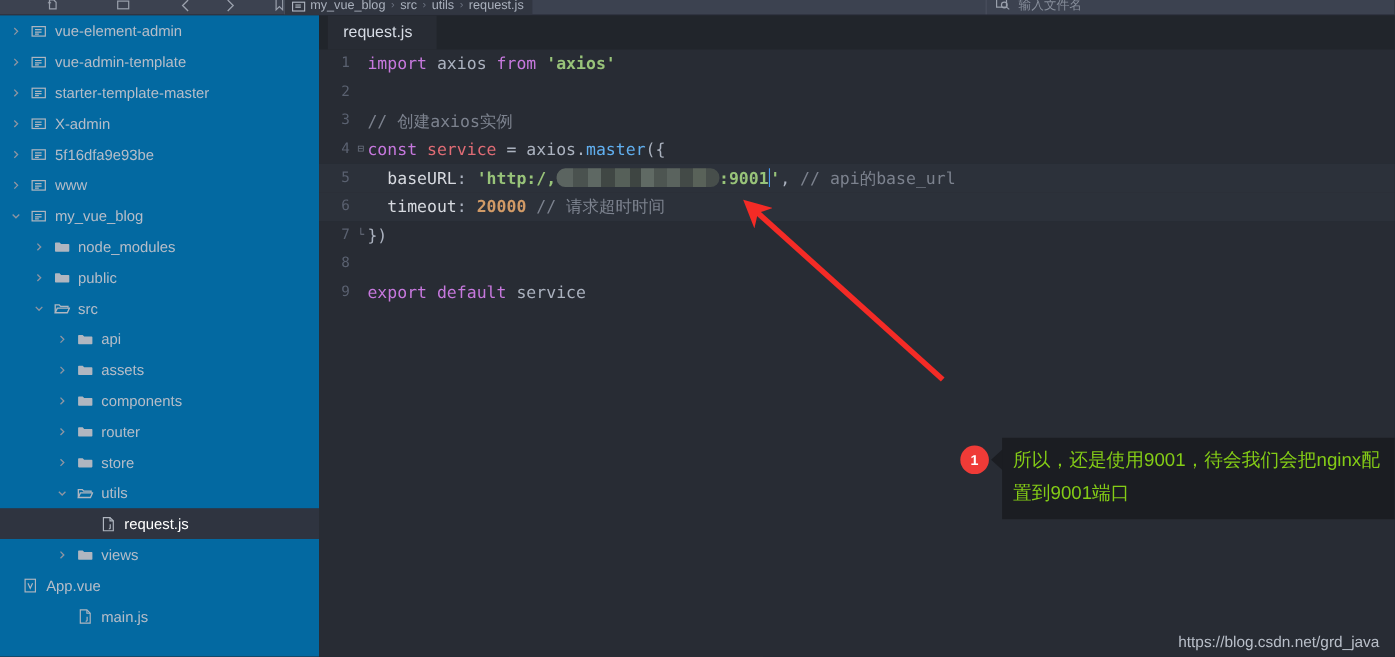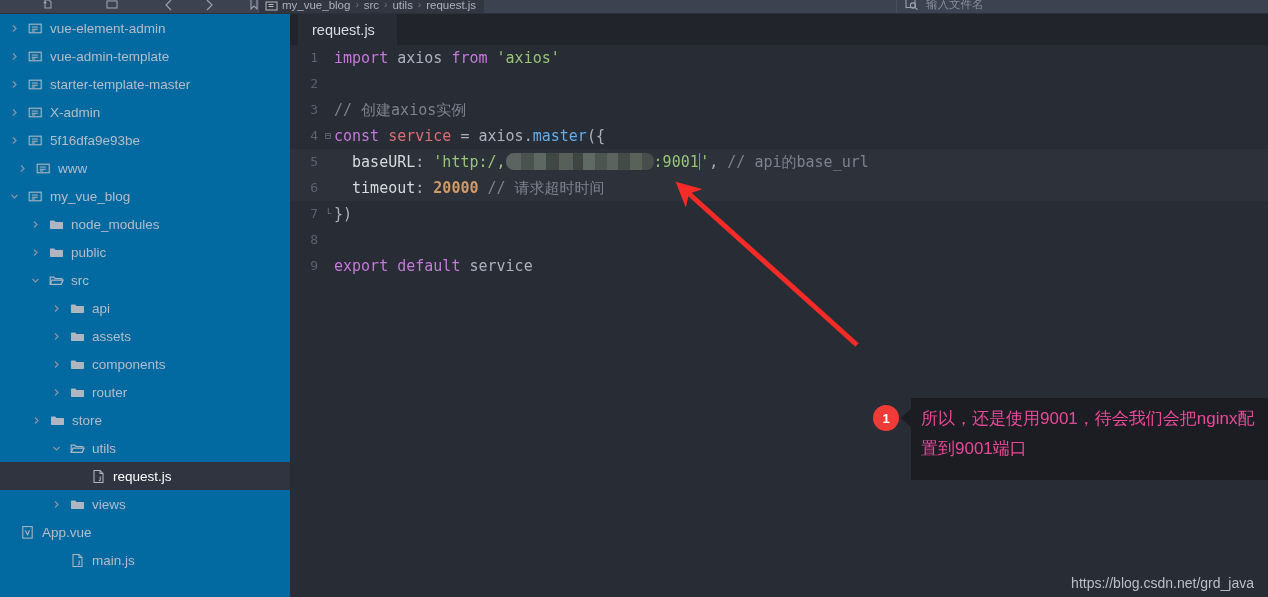--- a/index.html
+++ b/index.html
@@ -154,21 +154,21 @@
     color: #6b7280;
     font-size: 10px;
     font-family: "DejaVu Sans Mono", monospace;
   }
   .ctext { padding-left: 0px; }
 
   .kw   { color: #c678dd; margin-top: 16px; }
   .id   { color: #abb2bf; }
   .var  { color: #e06c75; }
   .fn   { color: #61afef; }
-  .str  { color: #98c379; }
+  .str  { color: #98c379; font-weight: bold; }
   .num  { color: #d19a66; font-weight: bold; }
   .cmt  { color: #7c828e; }
   .pun  { color: #abb2bf; }
   .prop { color: #d7dae0; }
 
   .hl-line { background: #2c313a; }
 
   .redact {
     display: inline-block;
     width: 148px;
@@ -197,24 +197,24 @@
     left: 0; top: 0;
     width: 1268px; height: 597px;
     pointer-events: none;
   }
   #callout {
     position: absolute;
     left: 911px; top: 398px;
     width: 357px;
     min-height: 70px;
     background: #1b1d22;
-    color: #ec4899;
+    color: #84cc16;
     font-size: 17px;
     line-height: 30px;
-    padding: 6px 10px 16px 10px;
+    padding: 6px 10px 8px 10px;
     box-sizing: border-box;
   }
   #callout-badge {
     position: absolute;
     left: 873px; top: 405px;
     width: 26px; height: 26px;
     border-radius: 50%;
     background: #ef3b37;
     color: #ffffff;
     font-size: 13px;
@@ -366,21 +366,21 @@
       </span>
       <span style="display: inline-block; width: 6px; flex: 0 0 6px;"></span>
       <span class="ticon">
         <svg width="15" height="13" viewBox="0 0 15 13" fill="none" stroke="#b0b6c0" stroke-width="1.1">
           <rect x="1.2" y="2.2" width="12" height="8.6"></rect>
           <path d="M3.8 5h6M3.8 7.2h6M3.8 9h3.5"></path>
         </svg>
       </span>
       <span class="t-label">5f16dfa9e93be</span>
     </div>
-    <div class="tree-row" style="padding-left: 16px; text-align: center;">
+    <div class="tree-row" style="padding-left: 8px; text-align: center;">
       <span class="tw">
         <svg width="11" height="11" viewBox="0 0 11 11" fill="none" stroke="#8e95a2" stroke-width="1.2">
           <path d="M4 2.5l3 3-3 3"></path>
         </svg>
       </span>
       <span style="display: inline-block; width: 6px; flex: 0 0 6px;"></span>
       <span class="ticon">
         <svg width="15" height="13" viewBox="0 0 15 13" fill="none" stroke="#b0b6c0" stroke-width="1.1">
           <rect x="1.2" y="2.2" width="12" height="8.6"></rect>
           <path d="M3.8 5h6M3.8 7.2h6M3.8 9h3.5"></path>
@@ -495,21 +495,21 @@
         </svg>
       </span>
       <span style="display: inline-block; width: 6px; flex: 0 0 6px;"></span>
       <span class="ticon">
         <svg width="15" height="13" viewBox="0 0 15 13" fill="#b0b6c0">
           <path d="M1 3.2a.7.7 0 01.7-.7h3.5l1.3 1.4h6.8a.7.7 0 01.7.7v5.6a.7.7 0 01-.7.7H1.7a.7.7 0 01-.7-.7z"></path>
         </svg>
       </span>
       <span class="t-label">router</span>
     </div>
-    <div class="tree-row" style="padding-left: 30px;">
+    <div class="tree-row" style="padding-left: 50px;">
       <span class="tw">
         <svg width="11" height="11" viewBox="0 0 11 11" fill="none" stroke="#8e95a2" stroke-width="1.2">
           <path d="M4 2.5l3 3-3 3"></path>
         </svg>
       </span>
       <span style="display: inline-block; width: 6px; flex: 0 0 6px;"></span>
       <span class="ticon">
         <svg width="15" height="13" viewBox="0 0 15 13" fill="#b0b6c0">
           <path d="M1 3.2a.7.7 0 01.7-.7h3.5l1.3 1.4h6.8a.7.7 0 01.7.7v5.6a.7.7 0 01-.7.7H1.7a.7.7 0 01-.7-.7z"></path>
         </svg>

